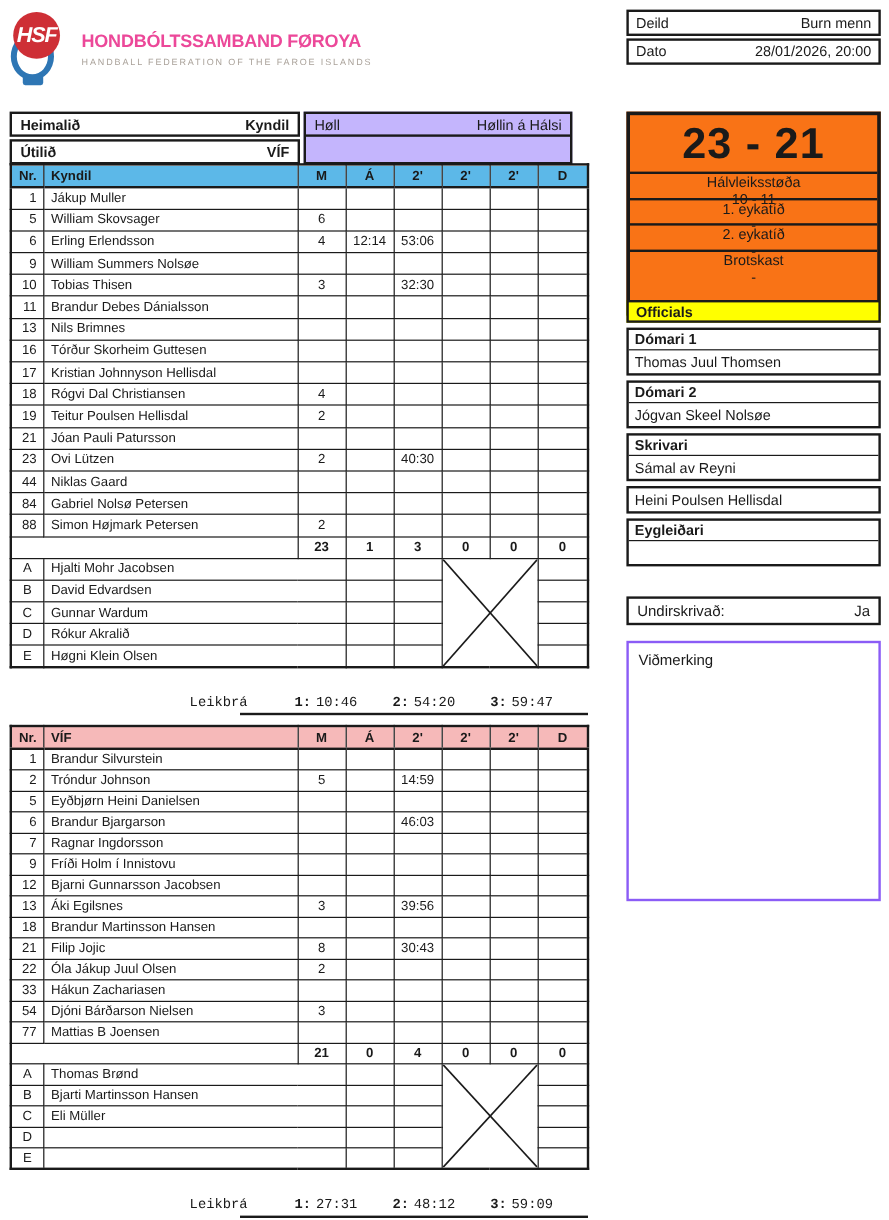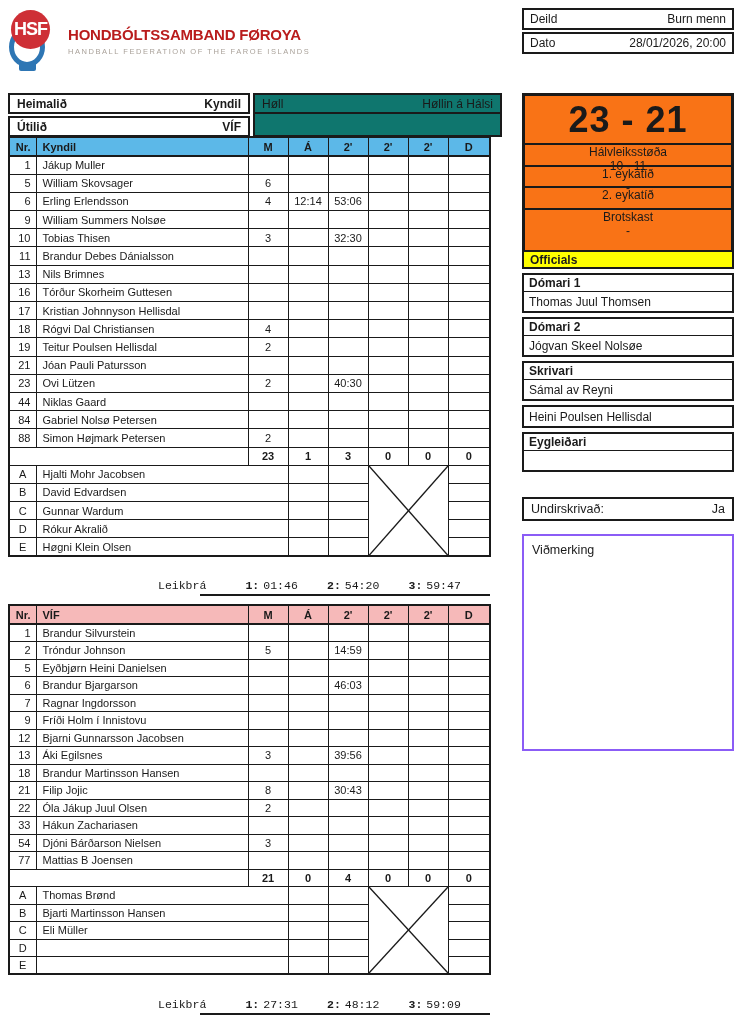--- a/index.html
+++ b/index.html
@@ -7,37 +7,37 @@
   body { font-family:"Liberation Sans", sans-serif; color:#1a1a1a; }
   .page { position:relative; width:741px; height:1017px; background:#ffffff; overflow:hidden; }
 
   
   .logo-block { position:absolute; left:8px; top:8px; width:480px; height:70px; }
   .logo { position:absolute; left:0; top:2px; width:58px; height:64px; }
   .logo-ring { position:absolute; left:1px; top:17px; width:36px; height:40px; border:5px solid #2e76b4; border-radius:50%; }
   .logo-ballbase { position:absolute; left:11px; top:52px; width:17px; height:9px; background:#2e76b4; border-radius:2px; }
   .logo-circle { position:absolute; left:3px; top:0; width:39px; height:39px; background:#ce2f36; border-radius:50%;
                  display:flex; align-items:center; justify-content:center; }
-  .logo-monogram { color:#fff; font-weight:bold; font-size:18px; letter-spacing:-1px; }
+  .logo-monogram { color:#fff; font-weight:bold; font-style:italic; font-size:18px; letter-spacing:-1px; }
   .org-titles { position:absolute; left:60px; top:18px; }
-  .org-name { color:#b91c1c; font-weight:bold; font-size:15px; letter-spacing:-0.2px; }
+  .org-name { color:#ec4899; font-weight:bold; font-size:15px; letter-spacing:-0.2px; }
   .org-sub { margin-top:4px; color:#aaa29a; font-size:7.5px; letter-spacing:1.55px; }
 
   
   .match-info { position:absolute; left:522px; top:8px; width:212px; }
   .info-row { border:2px solid #1a1a1a; height:22px; margin-bottom:2px; display:flex; align-items:center;
               justify-content:space-between; padding:0 6px; font-size:12px; background:#fff; }
 
   
   .teams-bar { position:absolute; left:8px; top:93px; width:481px; height:46px; }
   .team-cell { position:absolute; left:0; width:242px; height:21px; border:2px solid #1a1a1a; display:flex;
                align-items:center; justify-content:space-between; padding:0 7px; font-size:12px; font-weight:bold; }
   .team-cell.home { top:0; }
   .team-cell.away { top:23px; }
-  .hall-box { position:absolute; left:245px; top:0; width:249px; height:44px; border:2px solid #1a1a1a; background:#0f766e; }
+  .hall-box { position:absolute; left:245px; top:0; width:224px; height:44px; border:2px solid #1a1a1a; background:#c4b5fd; }
   .hall-row { height:19px; display:flex; align-items:center; justify-content:space-between; padding:0 7px; font-size:12px;
               border-bottom:2px solid #1a1a1a; }
   .hall-row.empty { border-bottom:none; height:19px; }
 
   
   .score-box { position:absolute; left:522px; top:93px; width:212px; height:170px; border:3px solid #1a1a1a; background:#f97316; }
   .score-final { height:47px; display:flex; align-items:center; justify-content:center; font-size:36px; font-weight:600;
                  letter-spacing:1px; }
   .score-row { border-top:2px solid #1a1a1a; height:21.5px; display:flex; align-items:center; justify-content:space-between;
                padding:0 7px; font-size:12px;flex-direction:column; }
@@ -422,21 +422,21 @@
             <td class="val"></td>
             <td class="val"></td>
             <td class="val"></td>
           </tr>
         </tbody>
       </table>
     </div>
   <div class="leikbra" id="leikbra-0">
       <div class="lb-line">
         <span class="lb-label">Leikbrá</span>
-        <span class="lb-pair"><b>1:</b><span>01:46</span></span>
+        <span class="lb-pair"><b>1:</b><span>10:46</span></span>
         <span class="lb-pair"><b>2:</b><span>54:20</span></span>
         <span class="lb-pair"><b>3:</b><span>59:47</span></span>
       </div>
       <div class="lb-underline"></div>
     </div>
   <div class="team-table" id="team-1">
       <table class="roster">
         <colgroup>
           <col style="width: 27px;">
           <col style="width: 212px;">

